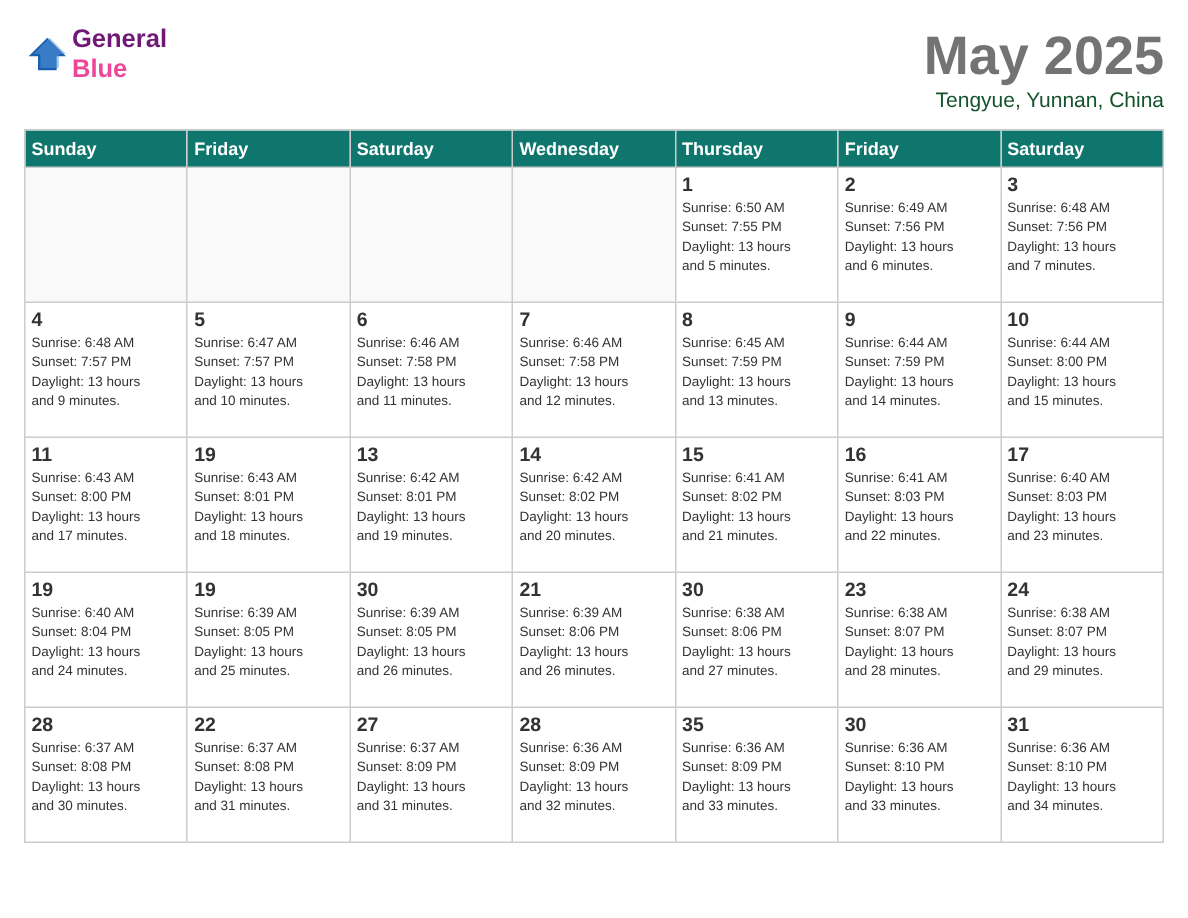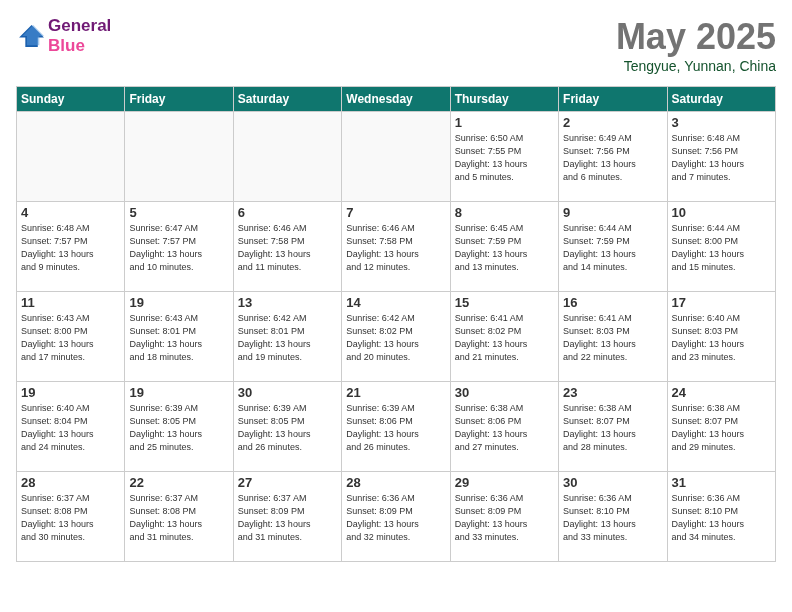--- a/index.html
+++ b/index.html
@@ -317,21 +317,21 @@
 and 31 minutes.</div>
         </td>
         <td>
           <span class="day-num">28</span>
           <div class="day-info" style="white-space: pre-line;">Sunrise: 6:36 AM
 Sunset: 8:09 PM
 Daylight: 13 hours
 and 32 minutes.</div>
         </td>
         <td>
-          <span class="day-num">29</span>
+          <span class="day-num">35</span>
           <div class="day-info" style="white-space: pre-line;">Sunrise: 6:36 AM
 Sunset: 8:09 PM
 Daylight: 13 hours
 and 33 minutes.</div>
         </td>
         <td>
           <span class="day-num">30</span>
           <div class="day-info" style="white-space: pre-line;">Sunrise: 6:36 AM
 Sunset: 8:10 PM
 Daylight: 13 hours

